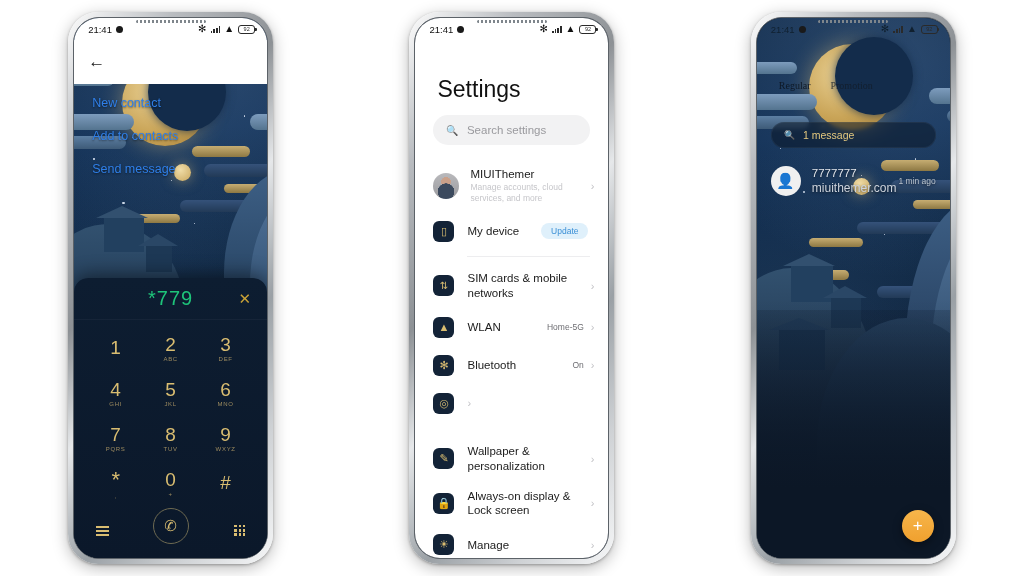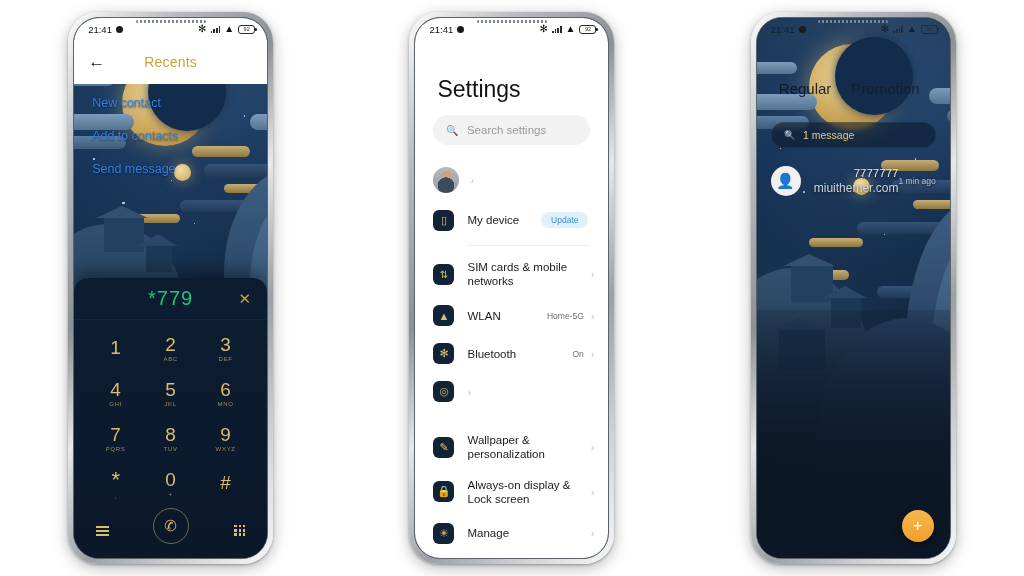--- a/index.html
+++ b/index.html
@@ -180,40 +180,40 @@
     border-radius: 10px; padding: 3px 10px; margin-right: 6px;
   }
   .s-div { height: 1px; background: #ededef; margin: 6px 18px 6px 52px; }
   .s-gap { height: 14px; }
 
   
   .p3-tabs {
     position: absolute; top: 62px; left: 0; right: 0; z-index: 16;
     display: flex; gap: 20px; padding-left: 22px;
   }
-  .p3-tab { font-size: 15px; color: #121c28; opacity: .82; }
+  .p3-tab { font-size: 10px; color: #121c28; opacity: .82; font-family: Liberation Serif, serif; }
   .p3-tab.active { color: #0c141f; opacity: .9; }
   .p3-search {
     position: absolute; top: 104px; left: 14px; right: 14px; height: 26px; z-index: 16;
     background: rgba(10,22,38,.55); border-radius: 14px;
     display: flex; align-items: center; gap: 7px; padding: 0 14px;
     backdrop-filter: blur(2px); box-shadow: inset 0 0 0 1px rgba(255,255,255,.05);
   }
   .p3-search .mag { color: #8ba0b8; font-size: 9px; }
   .p3-search .ph { color: #e5c97f; font-size: 10.5px; }
   .p3-conv {
     position: absolute; top: 148px; left: 0; right: 0; z-index: 16;
     display: flex; align-items: center; padding: 0 14px;
   }
   .p3-av {
     width: 30px; height: 30px; border-radius: 50%; background: #f0f0f0;
     display: flex; align-items: center; justify-content: center; color: #9a9a9e;
     font-size: 15px; flex: none; margin-right: 11px;
   }
-  .p3-ct { flex: 1; min-width: 0; text-align: right; }
+  .p3-ct { flex: 1; min-width: 0; }
   .p3-name { font-size: 11.5px; color: #e4e7ec; text-shadow: 0 1px 3px rgba(0,0,0,.6); }
   .p3-snip { font-size: 12px; color: #cdd3dc; margin-top: 2px; text-shadow: 0 1px 3px rgba(0,0,0,.6); }
   .p3-time { font-size: 8.5px; color: #b9c2cd; text-shadow: 0 1px 3px rgba(0,0,0,.6); }
   .fab {
     position: absolute; right: 16px; bottom: 16px; width: 32px; height: 32px;
     border-radius: 50%; background: linear-gradient(180deg,#f7b64b,#f0a02e);
     display: flex; align-items: center; justify-content: center;
     color: #fff; font-size: 17px; z-index: 20; box-shadow: 0 3px 10px rgba(0,0,0,.4);
   }
 </style>
@@ -283,21 +283,20 @@
                 <i></i>
               </span>
             <span class="wifi">▲</span>
             <span class="batt">
                 <span>92</span>
               </span>
           </div>
         </div>
         <div class="p1-appbar">
           <div class="p1-back">←</div>
-          <div class="p1-title">Recents</div>
         </div>
       </div>
 
       <div class="p1-body">
         <div class="p1-actions">
           <div class="p1-action">New contact</div>
           <div class="p1-action">Add to contacts</div>
           <div class="p1-action">Send message</div>
         </div>
 
@@ -408,20 +407,24 @@
 
         <div class="p2-search">
           <span class="mag">🔍</span>
           <span class="ph">Search settings</span>
         </div>
 
         <div class="p2-list">
 
           <div class="s-row">
             <div class="avatar-img"></div>
+            <div class="s-text">
+              <div class="s-label">MIUIThemer</div>
+              <div class="s-sub">Manage accounts, cloud services, and more</div>
+            </div>
             <div class="chev">›</div>
           </div>
 
           <div class="s-row">
             <div class="s-ico">▯</div>
             <div class="s-text">
               <div class="s-label">My device</div>
             </div>
             <div class="s-pill">Update</div>
           </div>

